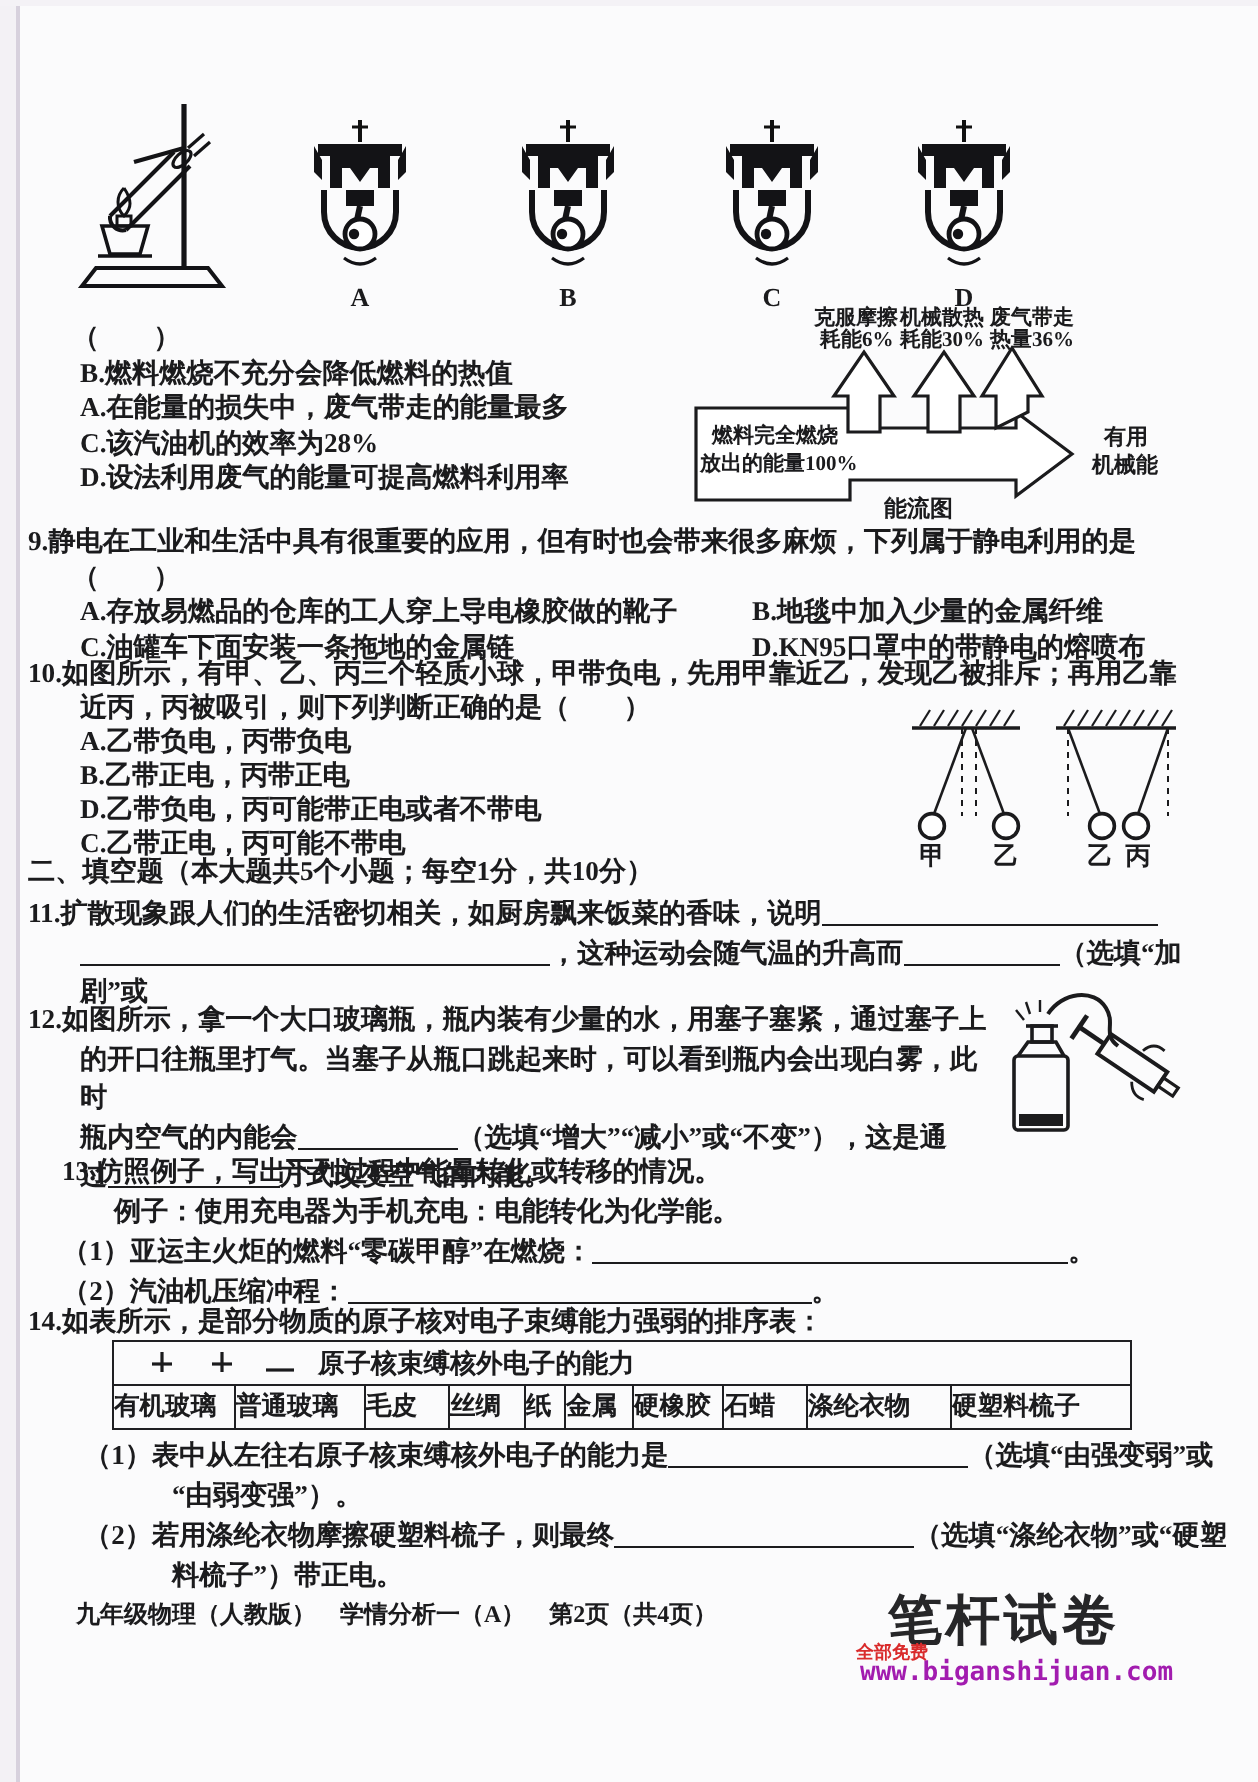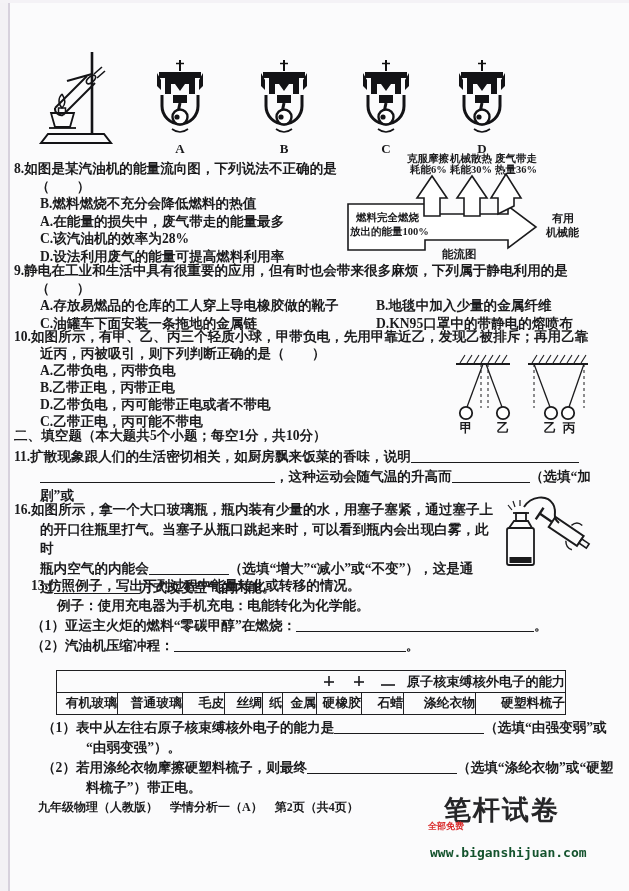--- a/index.html
+++ b/index.html
@@ -11,29 +11,29 @@
   .blk{position:absolute;font-size:13.6px;line-height:17.5px;}
   .opt{padding-left:26px;}
   .paren{padding-left:22px;}
   .blank{display:inline-block;border-bottom:1.5px solid #1b1b1d;height:13px;vertical-align:-2px;}
   .row2{display:flex;}
   .row2 .ca{width:336px;}
   .fig{position:absolute;}
   svg text{font-family:"Liberation Serif","DejaVu Serif",serif;font-weight:700;fill:#1b1b1d;}
   .engine-label{position:absolute;width:56px;text-align:center;font-size:13px;}
   .tbl{position:absolute;left:56px;top:670px;border-collapse:collapse;table-layout:fixed;}
-  .tbl td{border:1.6px solid #1f1f22;font-size:12.8px;font-weight:700;text-align:right;
+  .tbl td{border:1.6px solid #1f1f22;font-size:12.8px;font-weight:700;text-align:left;
           padding:0;height:21px;white-space:nowrap;overflow:hidden;}
   .tbl .hdr{font-size:13.2px;}
   .arrowmarks{vertical-align:-1px;margin-right:6px;}
   .footer{position:absolute;top:799px;left:0;width:100%;text-align:left;font-size:12px;text-indent:38px;}
   .wm{position:absolute;left:430px;top:792px;width:190px;}
   .wm-brand{font-size:27px;letter-spacing:2px;color:#262628;margin-left:14px;
             font-family:"Liberation Serif",serif;}
-  .wm-url{font-family:"DejaVu Sans Mono",monospace;font-size:13px;color:#14532d;margin-top:17px;font-weight:700;}
+  .wm-url{font-family:"DejaVu Sans Mono",monospace;font-size:13px;color:#a21caf;margin-top:1px;font-weight:700;}
   .wm-badge{position:absolute;left:-2px;top:28px;color:#d92b2b;font-size:9px;font-weight:700;
             font-family:"Liberation Sans",sans-serif;}
   .lh19{line-height:19.5px;}
 </style>
 </head>
 <body>
 
 <div class="page">
   <div class="scan-margin"></div>
   <div class="scan-edge"></div>
@@ -83,21 +83,20 @@
     </svg>
   <svg class="fig" style="left:454px;top:57px" width="56" height="80" viewBox="-3 -3 56 80">
       <use href="#engine"></use>
     </svg>
   <div class="engine-label" style="left:152px;top:141px">A</div>
   <div class="engine-label" style="left:256px;top:141px">B</div>
   <div class="engine-label" style="left:358px;top:141px">C</div>
   <div class="engine-label" style="left:454px;top:141px">D</div>
 
   <div class="blk" style="left:14px;top:160px;width:340px">
-    <div><span>8.</span><span>如图是某汽油机的能量流向图，下列说法不正确的是</span></div>
     <div class="paren">（　　）</div>
     <div class="opt">B.燃料燃烧不充分会降低燃料的热值</div>
     <div class="opt">A.在能量的损失中，废气带走的能量最多</div>
     <div class="opt">C.该汽油机的效率为28%</div>
     <div class="opt">D.设法利用废气的能量可提高燃料利用率</div>
   </div>
 
   <svg class="fig" style="left:340px;top:150px" width="250" height="110" viewBox="0 0 250 110">
     <path d="M8 54 H85 V64 H168 V56 L196 77 L168 98 V90 H85 V100 H8 Z" fill="#fff" stroke="#1b1b1d" stroke-width="1.6"></path>
     <path d="M84 66 V48 L77 48 L92 26 L107 48 L100 48 V66 Z" fill="#fff" stroke="#1b1b1d" stroke-width="1.6"></path>
@@ -181,21 +180,21 @@
   </svg>
 
   <div class="blk" style="left:14px;top:427px;width:600px">二、填空题（本大题共5个小题；每空1分，共10分）</div>
 
   <div class="blk lh19" style="left:14px;top:447px;width:606px">
     <div><span>11.</span><span>扩散现象跟人们的生活密切相关，如厨房飘来饭菜的香味，说明</span><span class="blank" style="width:168px"></span></div>
     <div style="padding-left:26px"><span class="blank" style="width:235px"></span><span>，这种运动会随气温的升高而</span><span class="blank" style="width:78px"></span><span>（选填“加剧”或</span></div>
   </div>
 
   <div class="blk lh19" style="left:14px;top:500px;width:480px">
-    <div><span>16.</span><span>如图所示，拿一个大口玻璃瓶，瓶内装有少量的水，用塞子塞紧，通过塞子上</span></div>
+    <div><span>12.</span><span>如图所示，拿一个大口玻璃瓶，瓶内装有少量的水，用塞子塞紧，通过塞子上</span></div>
     <div style="padding-left:26px">的开口往瓶里打气。当塞子从瓶口跳起来时，可以看到瓶内会出现白雾，此时</div>
     <div style="padding-left:26px"><span>瓶内空气的内能会</span><span class="blank" style="width:80px"></span><span>（选填“增大”“减小”或“不变”），这是通</span></div>
     <div style="padding-left:26px"><span>过</span><span class="blank" style="width:86px"></span><span>方式改变空气的内能。</span></div>
   </div>
 
   <svg class="fig" style="left:495px;top:492px" width="104" height="84" viewBox="0 0 104 84">
     <g fill="none" stroke="#1b1b1d" stroke-width="1.8">
       <rect x="12" y="36" width="27" height="37" rx="2"></rect>
       <path d="M14 36 L19 29 H33 L37 36"></path>
       <rect x="21" y="21" width="10" height="8"></rect>
@@ -217,20 +216,23 @@
     </g>
   </svg>
 
   <div class="blk" style="left:31px;top:576px;width:610px;line-height:20px">
     <div><span>13.</span><span>仿照例子，写出下列过程中能量转化或转移的情况。</span></div>
     <div style="padding-left:26px">例子：使用充电器为手机充电：电能转化为化学能。</div>
     <div><span>（1）亚运主火炬的燃料“零碳甲醇”在燃烧：</span><span class="blank" style="width:238px"></span><span>。</span></div>
     <div><span>（2）汽油机压缩冲程：</span><span class="blank" style="width:232px"></span><span>。</span></div>
   </div>
 
+  <div class="blk" style="left:14px;top:652px;width:612px">
+    <span>14.</span><span>如表所示，是部分物质的原子核对电子束缚能力强弱的排序表：</span>
+  </div>
 
   <table class="tbl">
     <colgroup>
       <col style="width:61px">
         <col style="width:65px">
         <col style="width:42px">
         <col style="width:38px">
         <col style="width:20px">
       <col style="width:34px">
         <col style="width:45px">

